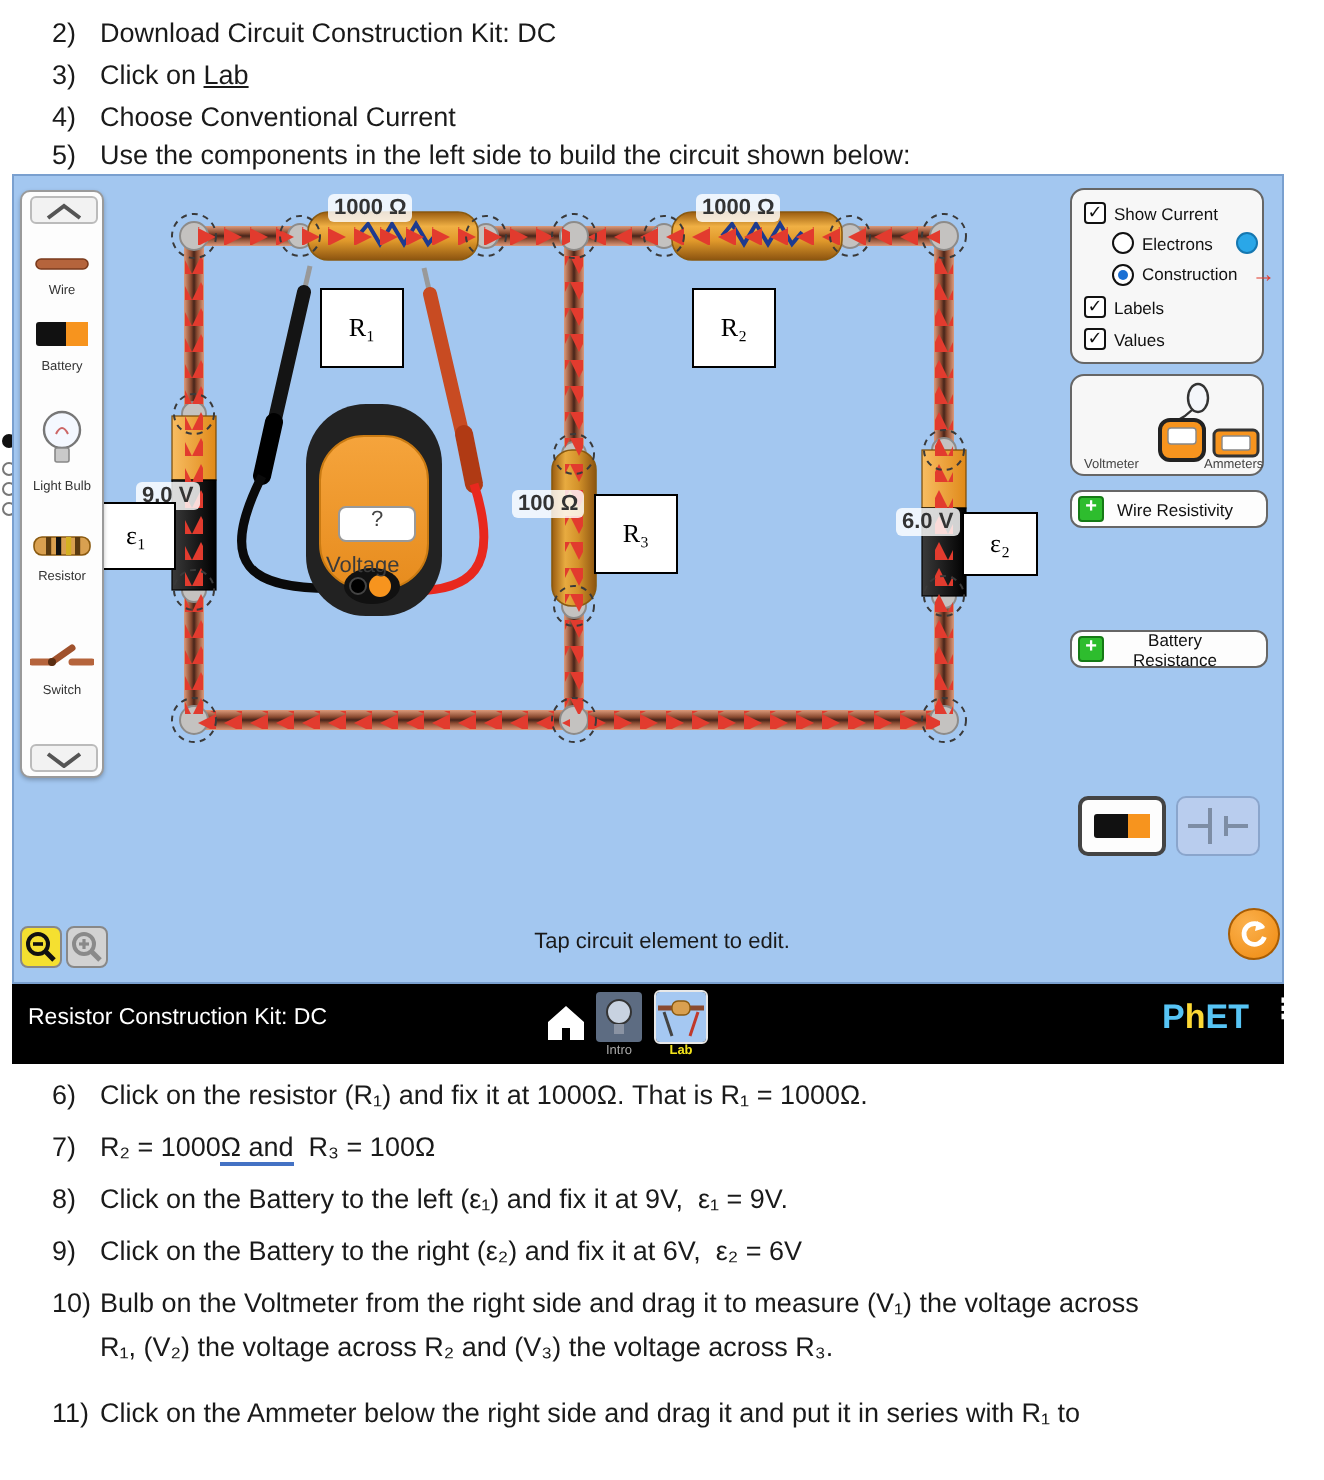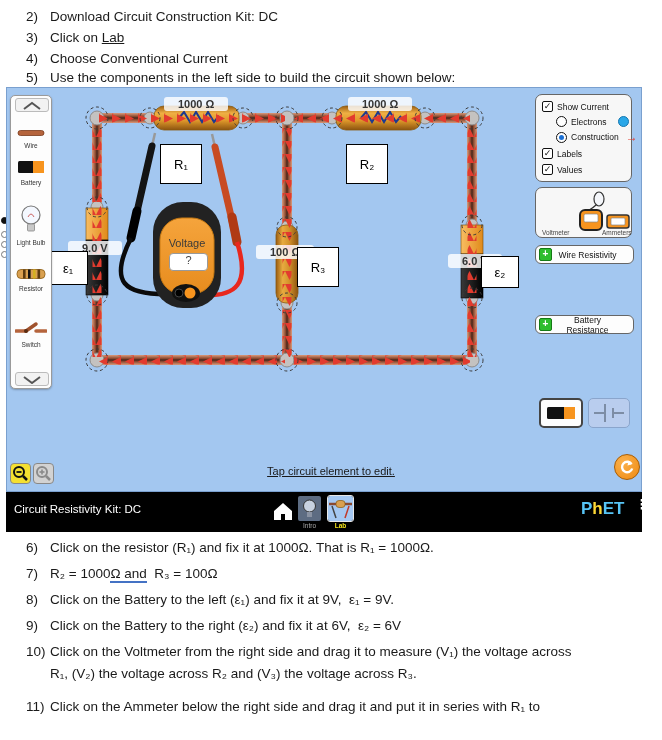--- a/index.html
+++ b/index.html
@@ -34,31 +34,31 @@
   .radio.sel:after{content:"";position:absolute;left:2px;top:2px;width:5px;height:5px;border-radius:50%;background:#1a6fd4;}
   .bluedot{width:9px;height:9px;border-radius:50%;background:#2aa7e8;border:1px solid #1577b0;}
   .redarrow{color:#e23b2e;font-weight:bold;font-size:12px;line-height:1;}
   .barbtn{position:absolute;height:17px;background:#fdfdfd;border:1.2px solid #666;border-radius:6px;
           display:flex;align-items:center;font-size:8.5px;color:#111;}
   .plus{width:11px;height:11px;background:#2ebd2e;border:1px solid #157a15;border-radius:2px;color:#fff;
         font-weight:bold;font-size:10px;line-height:10px;text-align:center;margin:0 4px 0 3px;}
   .bartext{flex:1;text-align:center;margin-right:14px;}
   .paneltiny{position:absolute;font-size:6.5px;color:#444;}
   
-  .vlabel{position:absolute;background:rgba(255,255,255,.82);border-radius:3px;padding:0 14px;
+  .vlabel{position:absolute;background:rgba(255,255,255,.82);border-radius:3px;padding:0 3px;
           font-size:11px;font-weight:bold;color:#333;line-height:14px;}
   .callout{position:absolute;background:#fff;border:1.5px solid #000;display:flex;align-items:center;
-           justify-content:center;font-size:13px;color:#000;}
-  .vm-title{position:absolute;font-size:11px;color:#3a3a3a;text-align:center;}
+           justify-content:center;font-size:13px;color:#000;font-family:Liberation Serif, serif;}
+  .vm-title{position:absolute;font-size:11px;color:#3a3a3a;margin-top:40px;}
   .vm-display{position:absolute;background:#fff;border:1px solid #999;border-radius:4px;text-align:center;
               font-size:11px;color:#444;}
   
   .zoombtn{position:absolute;width:21px;height:21px;border-radius:4px;border:1px solid #888;
            display:flex;align-items:center;justify-content:center;box-sizing:border-box;}
-  .status{position:absolute;font-size:11px;color:#1a1a1a;text-align:center;text-decoration:underline;}
+  .status{position:absolute;font-size:11px;color:#1a1a1a;text-align:center;}
   .togglebtn{position:absolute;height:30px;border-radius:5px;box-sizing:border-box;
              display:flex;align-items:center;justify-content:center;}
   .resetbtn{position:absolute;width:26px;height:26px;border-radius:50%;
             background:radial-gradient(circle at 35% 30%,#fbb14d,#ef8a10);border:1.5px solid #a85d04;
             display:flex;align-items:center;justify-content:center;box-sizing:border-box;}
   
   .navbar{position:absolute;left:0;top:405px;width:636px;height:40px;background:#000;}
   .nav-title{position:absolute;left:8px;top:11px;color:#fff;font-size:11.5px;}
   .tabicon{position:absolute;top:4px;border-radius:2px;}
   .tablabel{position:absolute;top:30px;font-size:6.5px;text-align:center;}
@@ -387,21 +387,21 @@
     <div class="status" style="left:200px;top:378px;width:250px">Tap circuit element to edit.</div>
 
     <div class="resetbtn" style="left:608px;top:367px">
       <svg width="16" height="16">
         <path d="M12.5 5 A5.2 5.2 0 1 0 13.2 9.5" fill="none" stroke="#fff" stroke-width="2.4"></path>
         <path d="M9.5 1.5 L13.5 5 L8.5 6.5 Z" fill="#fff"></path>
       </svg>
     </div>
 
     <div class="navbar">
-      <div class="nav-title">Circuit Resistivity Kit: DC</div>
+      <div class="nav-title">Resistor Construction Kit: DC</div>
       <svg style="position:absolute;left:267px;top:9px" width="20" height="20">
         <path d="M1 10 L10 2 L19 10 L19 19 L12 19 L12 13 L8 13 L8 19 L1 19 Z" fill="#fff"></path>
       </svg>
       <div class="tabicon" style="left:292px;width:23px;height:25px;background:#5d6c82">
         <svg width="23" height="25">
           <circle cx="11.5" cy="10" r="6" fill="#c8d2e0" stroke="#333" stroke-width="1"></circle>
           <rect x="9" y="16" width="5" height="5" fill="#8a93a3"></rect>
         </svg>
       </div>
       <div class="tablabel" style="left:292px;width:23px;color:#a9a9a9">Intro</div>
@@ -416,17 +416,17 @@
       <div class="tablabel" style="left:322px;width:25px;color:#f2e31b;font-weight:bold">Lab</div>
       <div class="phet"><span class="b">P</span><span class="y">h</span><span class="b">ET</span></div>
       <div class="menu-dots">⋮</div>
     </div>
   </div>
 
   <div class="docline" style="top:540px"><span class="num">6)</span><span>Click on the resistor (R₁) and fix it at 1000Ω. That is R₁ = 1000Ω.</span></div>
   <div class="docline" style="top:566px"><span class="num">7)</span><span>R₂ = 1000</span><span class="gramline">Ω and</span><span>  R₃ = 100Ω</span></div>
   <div class="docline" style="top:592px"><span class="num">8)</span><span>Click on the Battery to the left (ε₁) and fix it at 9V,  ε₁ = 9V.</span></div>
   <div class="docline" style="top:618px"><span class="num">9)</span><span>Click on the Battery to the right (ε₂) and fix it at 6V,  ε₂ = 6V</span></div>
-  <div class="docline" style="top:644px"><span class="num wide">10)</span><span>Click on the Voltmeter from the right side and drag it to measure (V₁) the voltage across</span></div>
+  <div class="docline" style="top:644px"><span class="num wide">10)</span><span>Bulb on the Voltmeter from the right side and drag it to measure (V₁) the voltage across</span></div>
   <div class="docline" style="top:666px;left:50px"><span>R₁, (V₂) the voltage across R₂ and (V₃) the voltage across R₃.</span></div>
   <div class="docline" style="top:699px"><span class="num wide">11)</span><span>Click on the Ammeter below the right side and drag it and put it in series with R₁ to</span></div>
 
 </div>
 
 </body></html>

